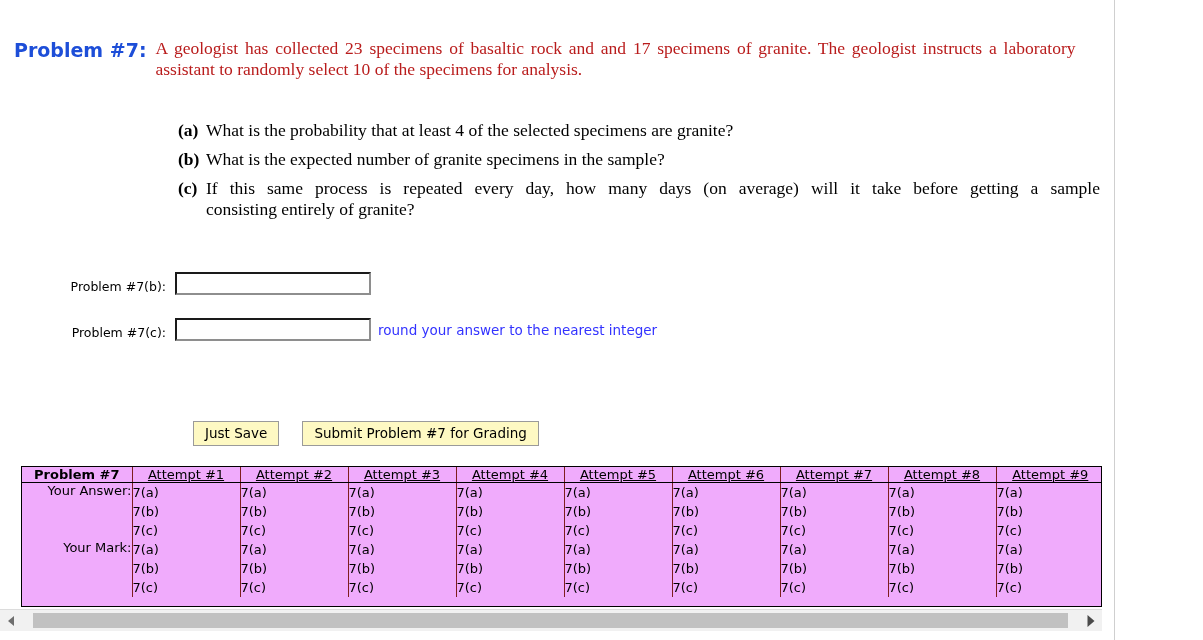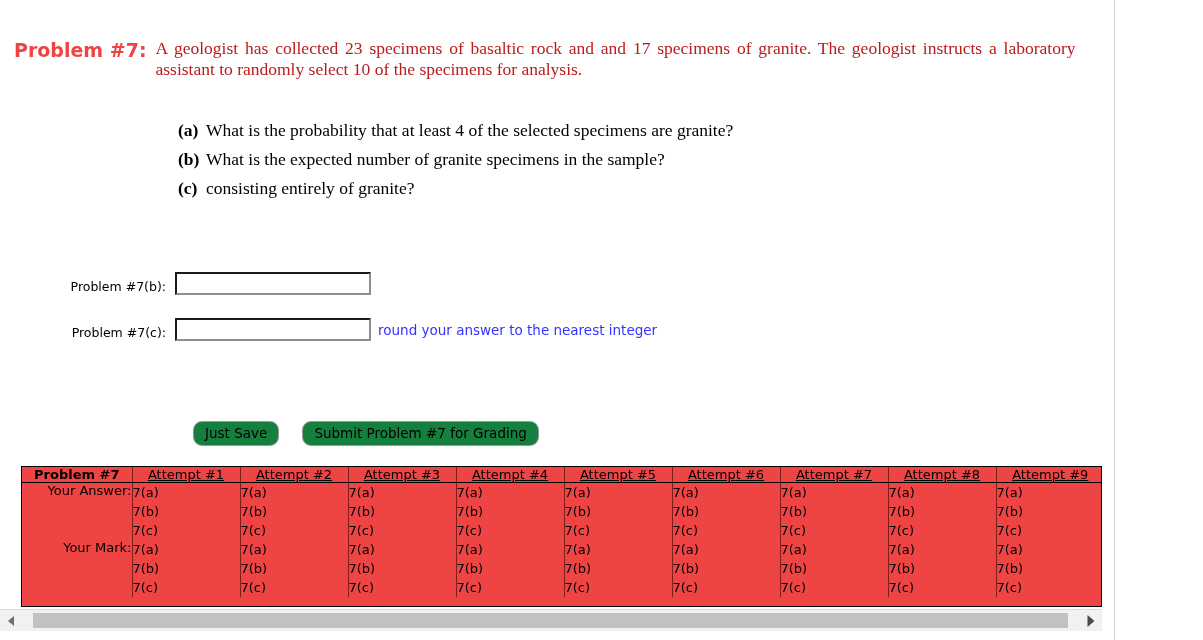--- a/index.html
+++ b/index.html
@@ -43,21 +43,21 @@
     width: 1090px;
   }
   .prob-row {
     display: flex;
     align-items: flex-start;
   }
   #problem-label {
     font-family: "DejaVu Sans", sans-serif;
     font-weight: bold;
     font-size: 19px;
-    color: #ef4444;
+    color: #1d4ed8;
     white-space: nowrap;
     padding-top: 1px;
   }
   #problem-text {
     font-family: "Liberation Serif", "DejaVu Serif", serif;
     font-size: 17.5px;
     line-height: 21px;
     color: #b91c1c;
     margin-left: 9px;
     text-align: justify;
@@ -148,41 +148,41 @@
   #buttons {
     position: absolute;
     left: 193px;
     top: 421px;
   }
   .btn {
     display: inline-block;
     font-family: "DejaVu Sans", sans-serif;
     font-size: 13.5px;
     color: #000;
-    background: #15803d;
+    background: #fef9c3;
     border: 1px solid #9a9a9a;
-    border-radius: 9px;
+    border-radius: 0;
     padding: 4px 11px 5px 11px;
     cursor: pointer;
     line-height: 14px;
     vertical-align: top;
   }
   #submit-button { margin-left: 18px; }
 
   
   #results-wrap {
     position: absolute;
     left: 21px;
     top: 466px;
     width: 1081px;
     height: 141px;
     overflow: hidden;
     border: 1px solid #000000;
     box-sizing: border-box;
-    background: #ef4444;
+    background: #f0abfc;
   }
   table#results {
     border-collapse: collapse;
     width: 100%;
     table-layout: fixed;
   }
   table#results td, table#results th {
     border-left: 1px solid #7f1d1d;
     padding: 0;
     vertical-align: top;
@@ -298,20 +298,21 @@
       <span class="subpart-tag">(a)</span>
       <span class="subpart-body">What is the probability that at least 4 of the selected specimens are granite?</span>
     </div>
     <div class="subpart">
       <span class="subpart-tag">(b)</span>
       <span class="subpart-body">What is the expected number of granite specimens in the sample?</span>
     </div>
     <div class="subpart">
       <span class="subpart-tag">(c)</span>
       <span class="subpart-body justify-all">
+        <span class="l1">If this same process is repeated every day, how many days (on average) will it take before getting a sample</span>
         <span class="l2">consisting entirely of granite?</span>
       </span>
     </div>
   </div>
 
   <div id="answer-fields">
     <div class="field-row">
       <div class="field-label">Problem #7(b):</div>
       <input class="field-input" type="text" value="" style="">
     </div>

